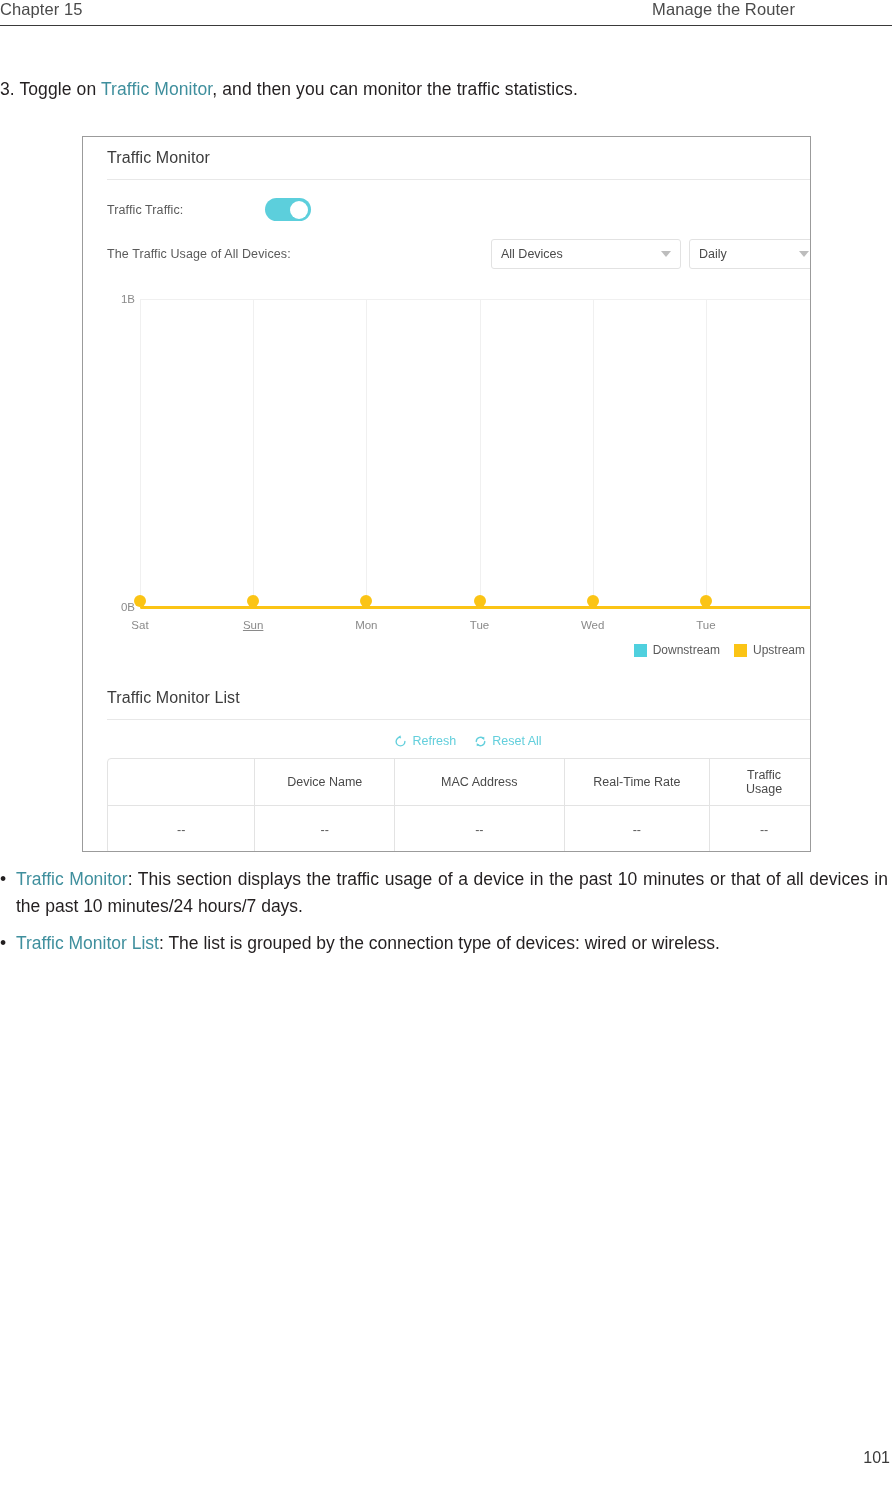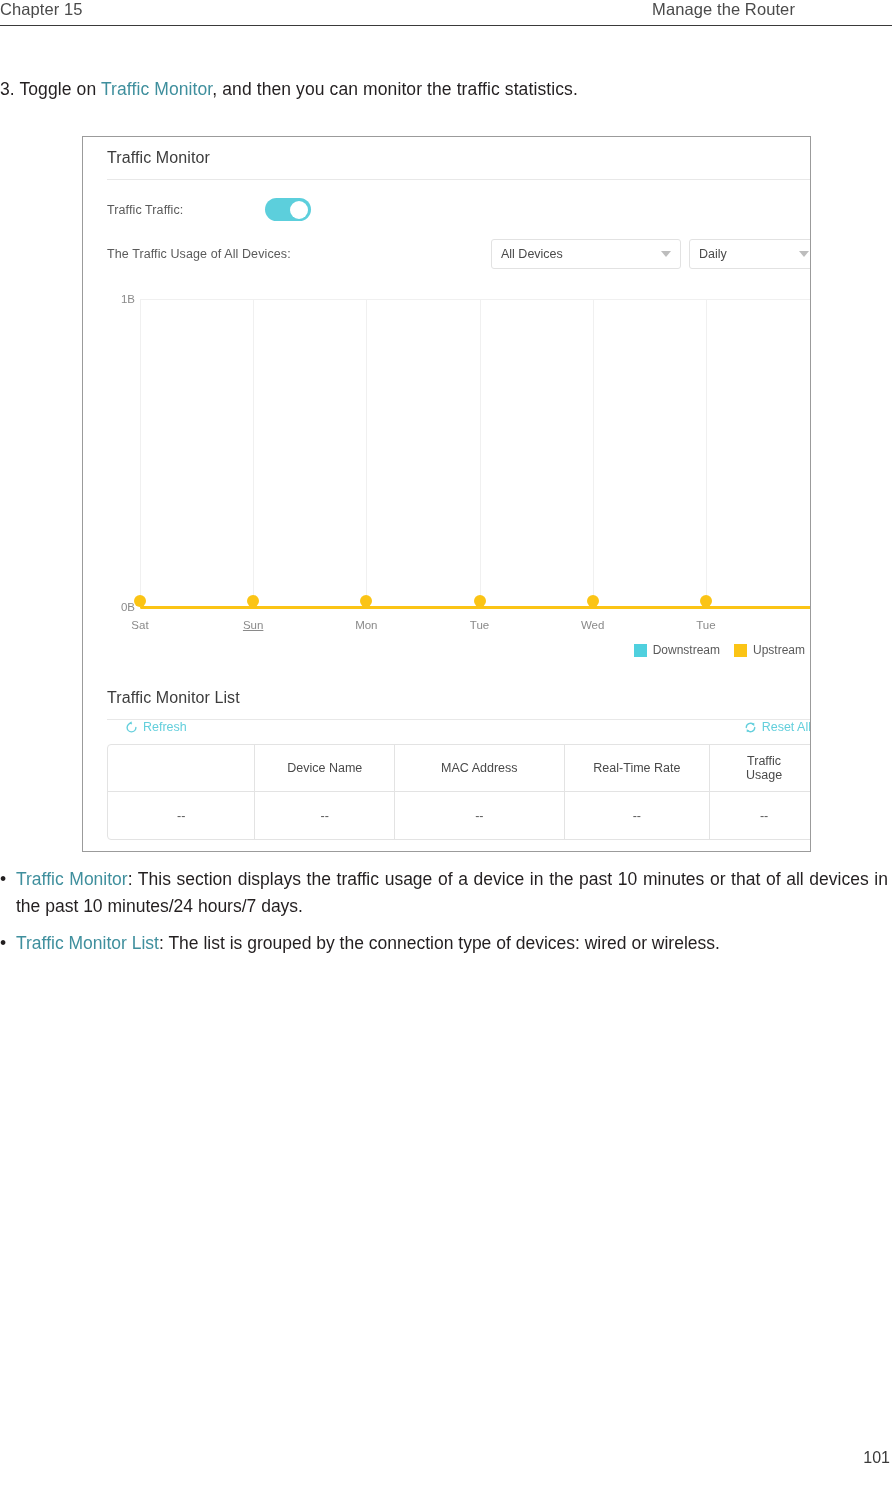--- a/index.html
+++ b/index.html
@@ -202,22 +202,23 @@
   }
   .legend .item { display: flex; align-items: center; margin-left: 14px; }
   .legend .swatch { width: 13px; height: 13px; margin-right: 6px; }
   .sw-down { background: #4fd0de; }
   .sw-up   { background: #fbc415; }
 
   
   .list-sec { margin-top: 34px; }
   .actions {
     display: flex;
-    justify-content: space-between;
+    justify-content: center;
     align-items: center;
+    margin-top: 14px;
     padding-right: 8px;
   }
   .action {
     display: flex;
     align-items: center;
     font-size: 12.5px;
     color: #63cfdc;
     margin-left: 18px;
     cursor: pointer;
   }

